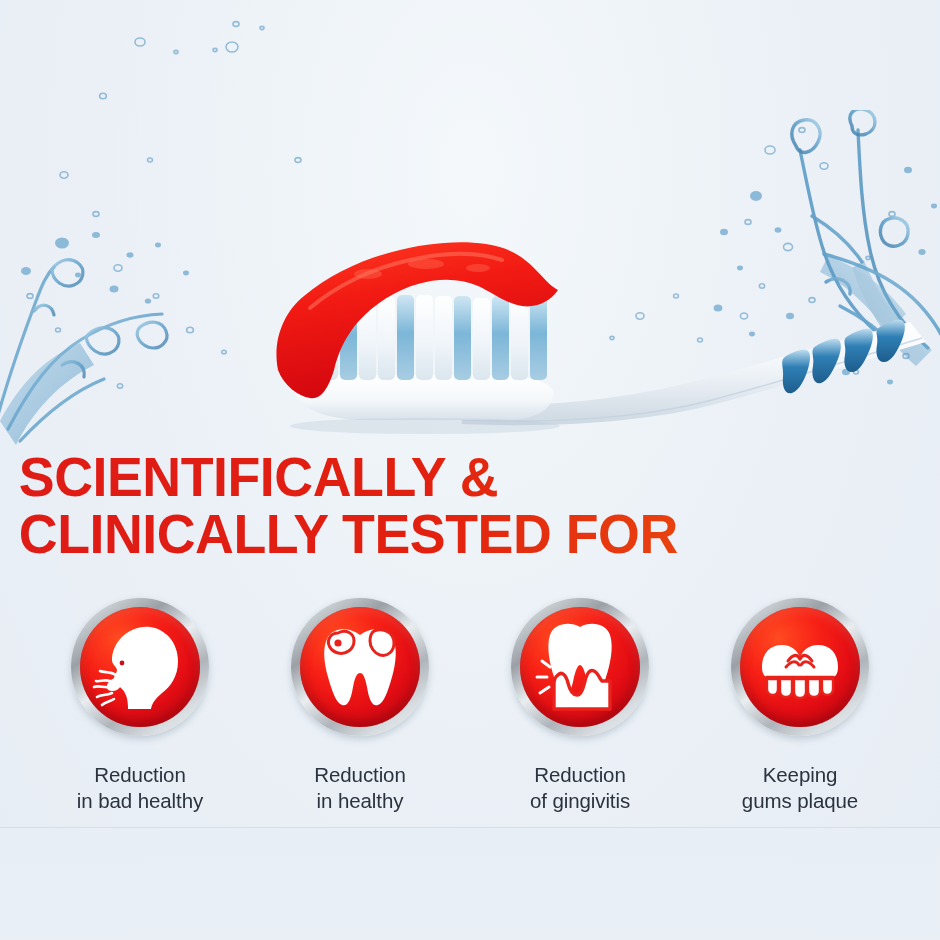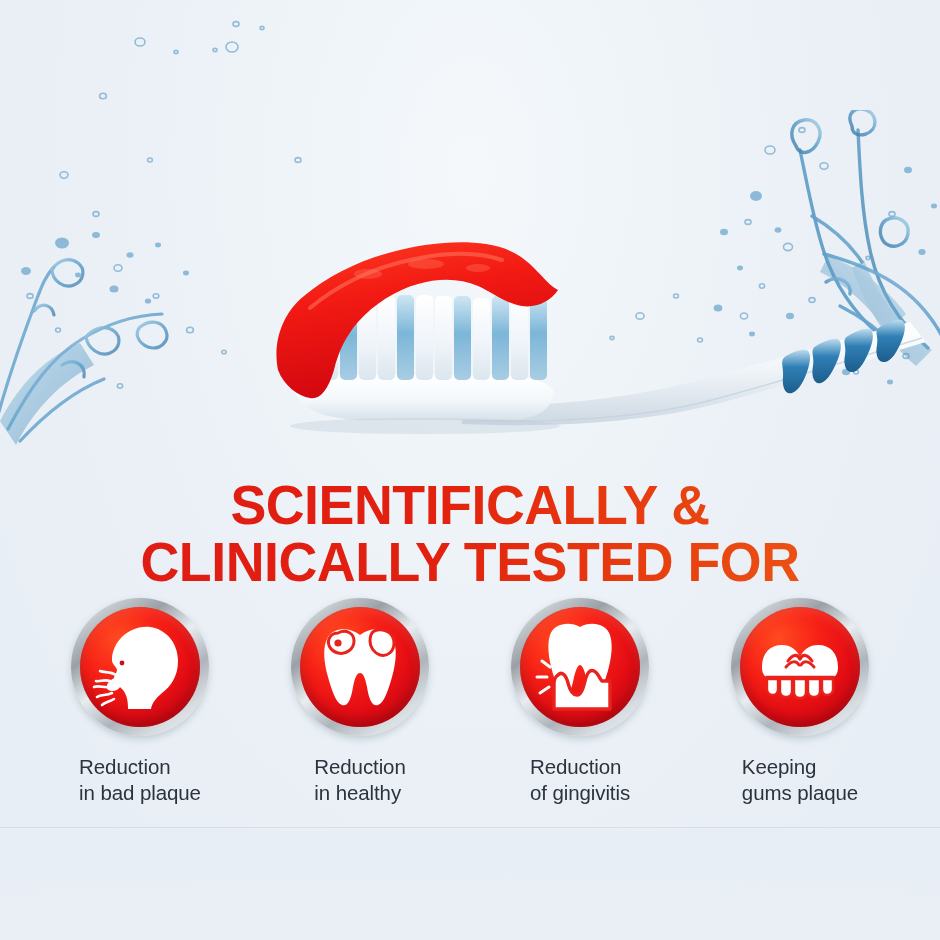--- a/index.html
+++ b/index.html
@@ -33,22 +33,21 @@
   #splash-left{left:-10px;top:215px;width:250px;height:240px;}
   #splash-right{left:700px;top:110px;width:250px;height:300px;}
   .drops{position:absolute;left:0;top:0;width:940px;height:940px;pointer-events:none;}
 
   
   #brush{position:absolute;left:250px;top:230px;width:690px;height:210px;}
   #brush svg{display:block;}
 
   
   #headline{
-    position:absolute;left:0;right:0;top:478px;
-    text-align:center;
+    position:absolute;left:0;right:0;top:450px;
     line-height:.98;
     font-weight:800;
     letter-spacing:-0.5px;
     font-size:56px;
     font-family:"Liberation Sans", sans-serif;
   }
   #headline .line{
     display:block;
     background-image:linear-gradient(90deg,#df1b16 0%, #e2200f 45%, #e8400f 72%, #ef6016 100%);
     -webkit-background-clip:text;
@@ -87,22 +86,22 @@
       radial-gradient(circle at 32% 26%, #ff4a20 0%, #f72016 34%, #e30d14 62%, #c20712 88%, #b00611 100%);
     box-shadow:inset 0 -6px 12px rgba(120,0,10,.45), inset 0 5px 10px rgba(255,150,120,.25);
   }
   .badge .glyph{
     position:relative;z-index:2;
     width:96px;height:96px;
     display:flex;align-items:center;justify-content:center;
   }
   .badge .glyph svg{display:block;}
   .caption{
-    margin-top:18px;
-    text-align:left;
+    margin-top:26px;
+    text-align:center;
     color:#2b333e;
     font-size:20.5px;
     line-height:1.28;
     letter-spacing:-0.1px;
     font-weight:400;
   }
   .caption span{display:block;}
 </style>
 </head>
 <body>
@@ -329,21 +328,21 @@
               <path d="M18,68 C11,69 7,66 2,68"></path>
               <path d="M20,74 C14,77 9,75 5,78"></path>
               <path d="M24,56 C18,52 12,54 8,52"></path>
               <path d="M22,80 C17,83 13,83 10,86"></path>
             </g>
           </svg>
         </div>
       </div>
       <div class="caption">
         <span>Reduction</span>
-        <span>in bad plaque</span>
+        <span>in bad healthy</span>
       </div>
     </div>
 
     <div class="benefit">
       <div class="badge">
         <div class="glyph">
           <svg viewBox="0 0 96 96">
             <path fill="#ffffff" d="M48,16 C58,8 74,8 80,18 C86,28 84,44 80,58 C76,72 72,84 66,86 C60,88 57,80 55,68
                                      C53,58 51,54 48,54 C45,54 43,58 41,68 C39,80 36,88 30,86 C24,84 20,72 16,58
                                      C12,44 10,28 16,18 C22,8 38,8 48,16 Z"></path>

